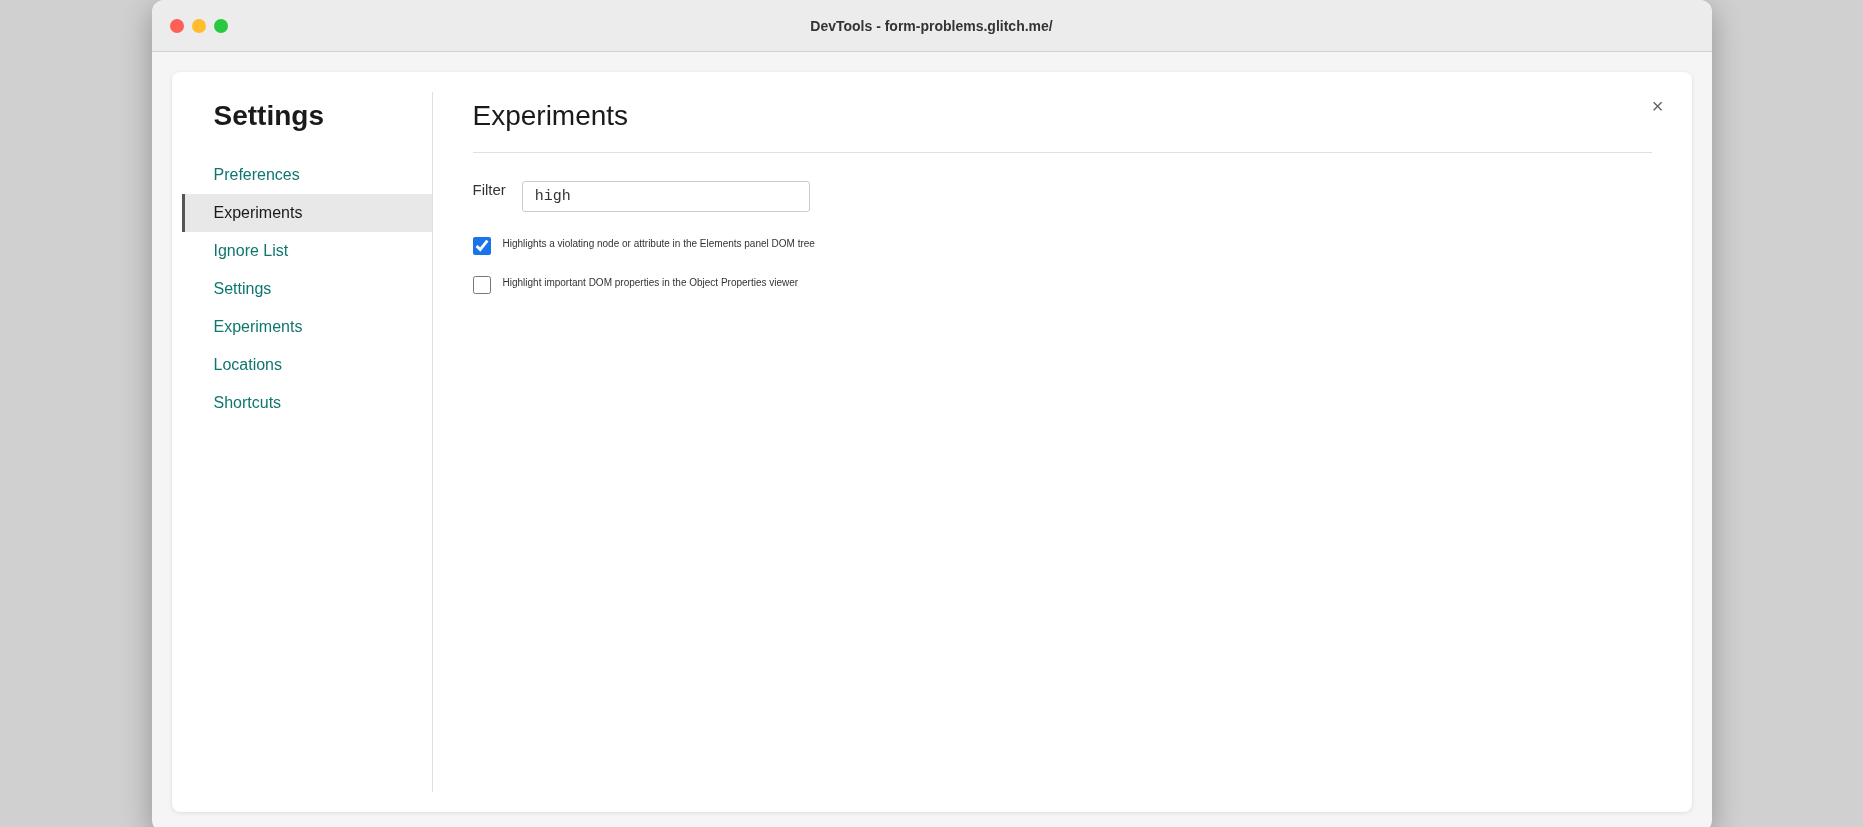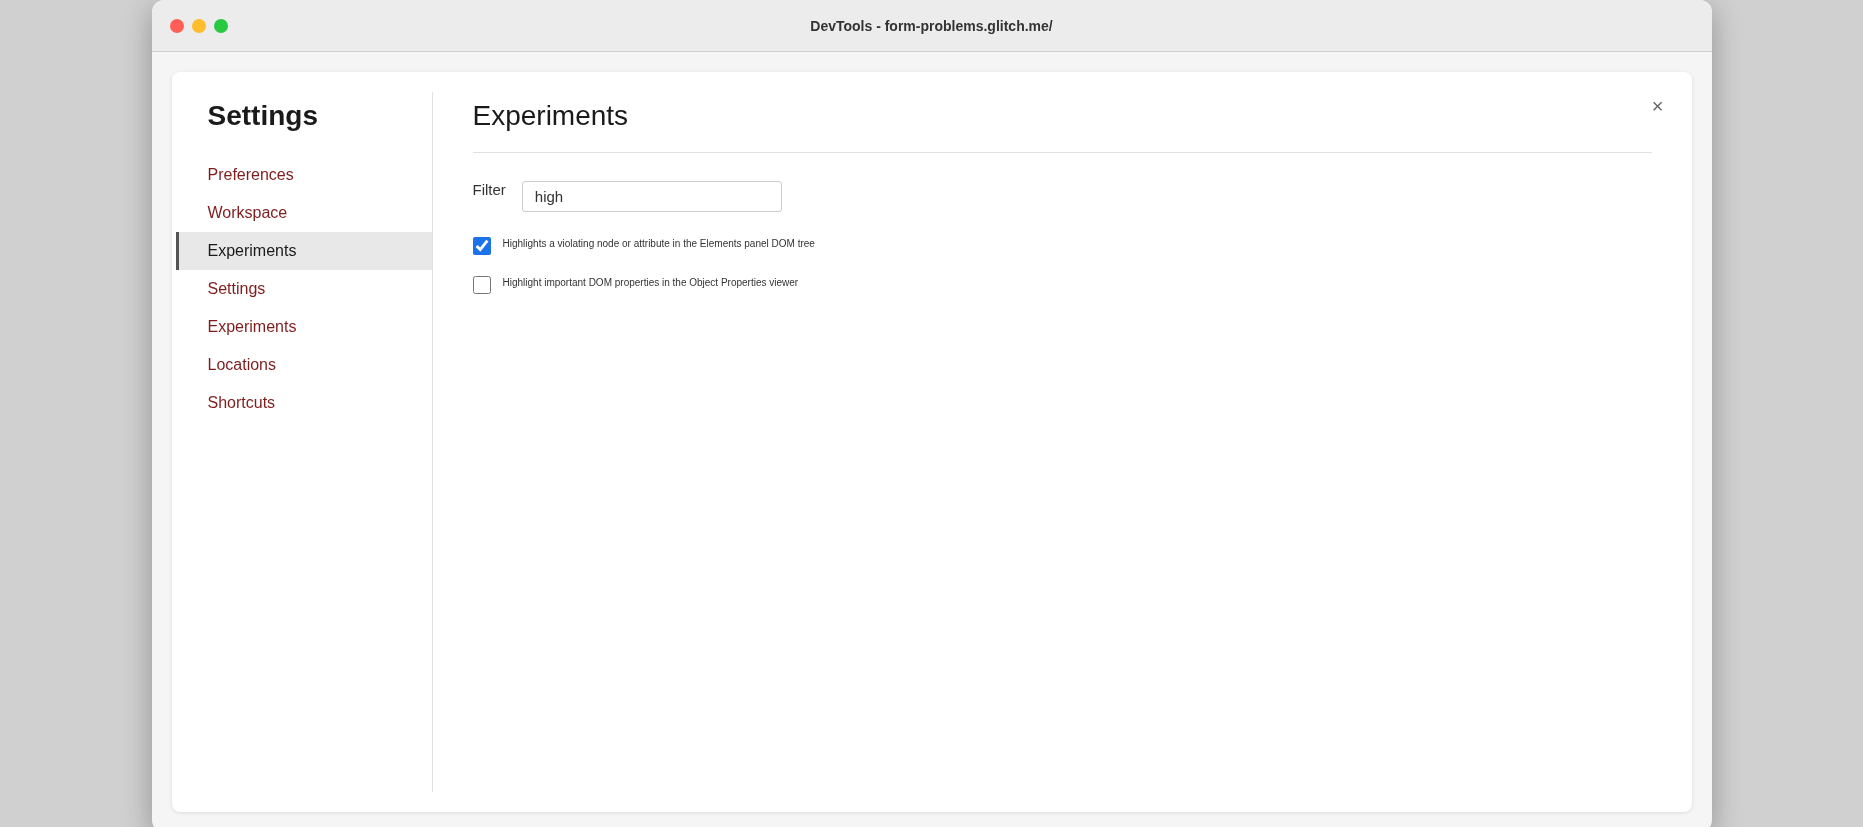--- a/index.html
+++ b/index.html
@@ -65,35 +65,35 @@
       height: 740px;
       background: #fff;
       margin: 20px;
       border-radius: 8px;
       box-shadow: 0 1px 4px rgba(0,0,0,0.1);
       position: relative;
     }
 
     .sidebar {
       width: 260px;
-      padding: 28px 0 28px 4px;
+      padding: 28px 0 28px 10px;
       flex-shrink: 0;
     }
 
     .settings-title {
       font-size: 28px;
       font-weight: 700;
       color: #1a1a1a;
       padding: 0 32px 24px 32px;
     }
 
     .sidebar-item {
       padding: 10px 32px;
       font-size: 16px;
-      color: #7f1d1d;
+      color: #0f766e;
       cursor: pointer;
       position: relative;
     }
 
     .sidebar-item.active {
       background: #e8e8e8;
       color: #1a1a1a;
       font-weight: 500;
     }
 
@@ -155,23 +155,24 @@
     .filter-label {
       font-size: 15px;
       color: #333;
     }
 
     .filter-input {
       border: 1px solid #ccc;
       border-radius: 3px;
       padding: 6px 12px;
       font-size: 15px;
-      width: 260px;
+      width: 288px;
       outline: none;
       color: #333;
+      font-family: Liberation Mono, monospace;
     }
 
     .warning-text {
       font-size: 15px;
       color: #333;
       margin-bottom: 24px;
       line-height: 1.5;
     }
 
     .warning-label {
@@ -216,25 +217,25 @@
   </div>
 
   <div class="content-area">
 
     <div class="sidebar">
       <div class="settings-title">Settings</div>
 
       <div class="sidebar-item">
         <span>Preferences</span>
       </div>
-      <div class="sidebar-item">
-        <span>Workspace</span>
-      </div>
       <div class="sidebar-item active">
         <span>Experiments</span>
+      </div>
+      <div class="sidebar-item">
+        <span>Ignore List</span>
       </div>
       <div class="sidebar-item">
         <span>Settings</span>
       </div>
       <div class="sidebar-item">
         <span>Experiments</span>
       </div>
       <div class="sidebar-item">
         <span>Locations</span>
       </div>

